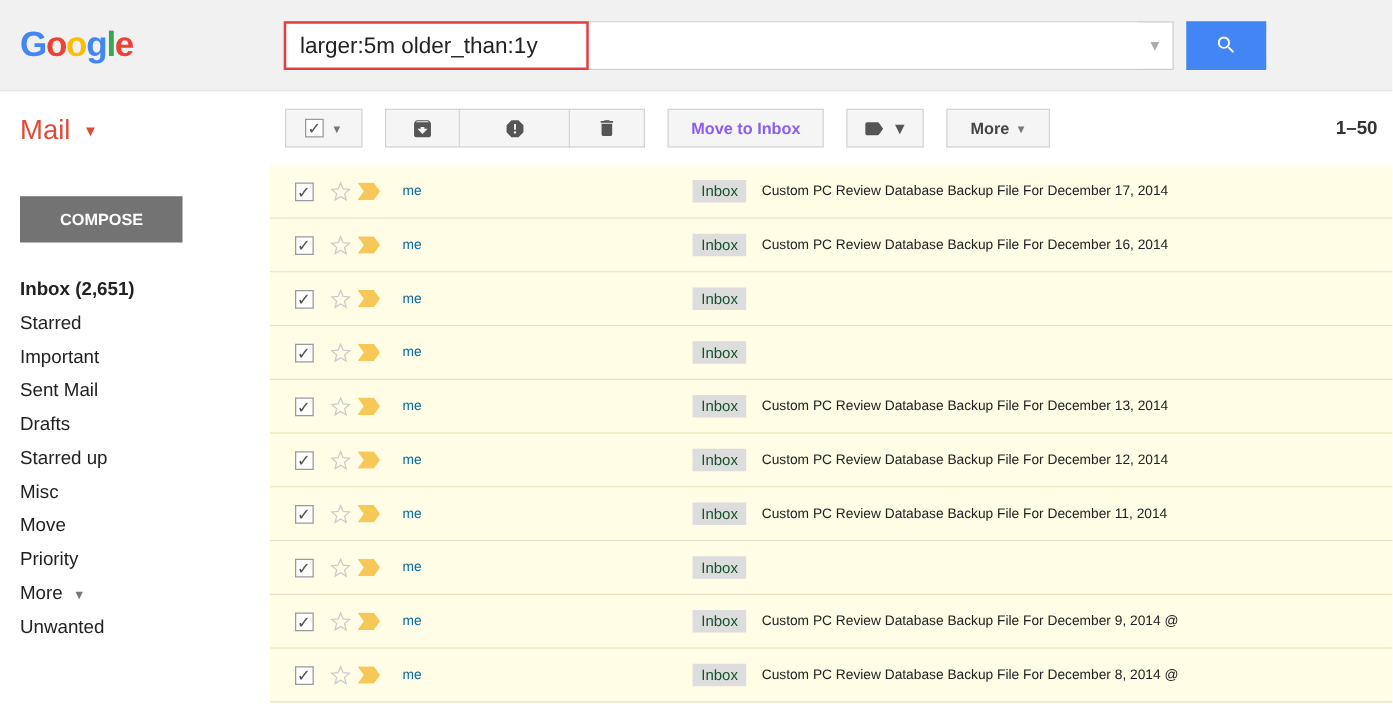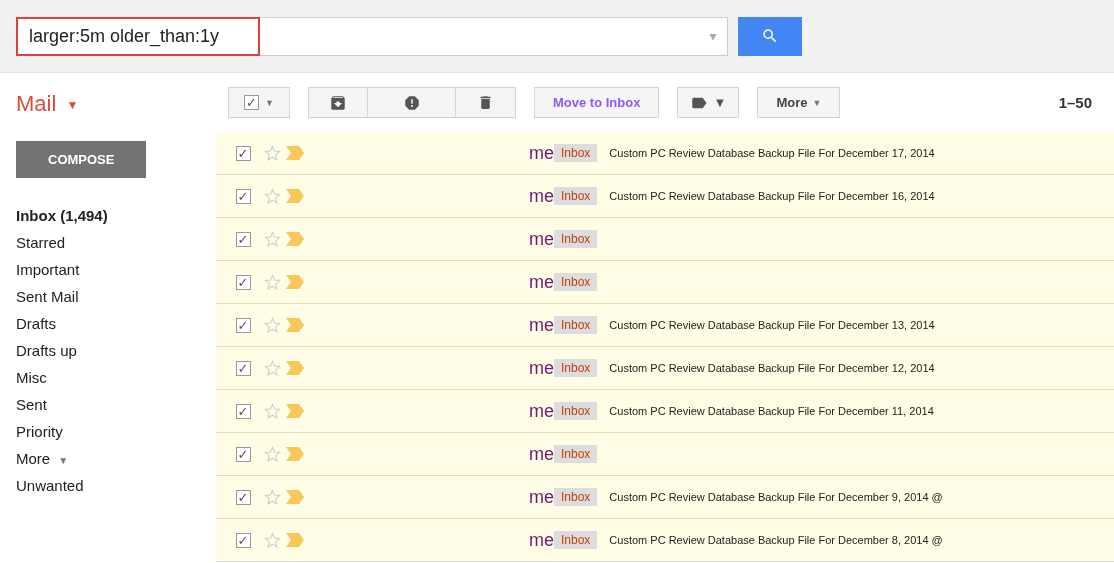--- a/index.html
+++ b/index.html
@@ -4,31 +4,31 @@
 <style>
 * { box-sizing: border-box; margin: 0; padding: 0; }
 body { font-family: Arial, sans-serif; font-size: 14px; color: #222; width: 1114px; height: 563px; overflow: hidden; background: #fff; }
 
 .header { height: 73px; background: #f1f1f1; border-bottom: 1px solid #e5e5e5; display: flex; align-items: center; padding-left: 16px; }
 .logo { width: 200px; font-size: 28px; font-weight: 500; letter-spacing: -1px; }
 .logo span { font-weight: 600; }
 .g1 { color: #4285f4; } .g2 { color: #ea4335; } .g3 { color: #fbbc05; } .g4 { color: #4285f4; } .g5 { color: #34a853; } .g6 { color: #ea4335; }
 
 .search-wrap { display: flex; }
-.search-box { width: 712px; height: 39px; background: #fff; border: 1px solid #ccc; display: flex; align-items: center; position: relative; }
+.search-box { width: 712px; height: 39px; background: #fff; border: 1px solid #ccc; display: flex; align-items: center; position: relative; margin-left: 11px; }
 .search-highlight { position: absolute; left: -1px; top: -1px; width: 244px; height: 39px; border: 2px solid #e53e3e; pointer-events: none; }
 .search-input { flex: 1; border: none; padding: 0 12px; font-size: 18px; color: #222; outline: none; height: 100%; }
 .search-dd { width: 28px; display: flex; align-items: center; justify-content: center; color: #aaa; cursor: pointer; }
 .search-btn { width: 64px; height: 39px; background: #4285f4; display: flex; align-items: center; justify-content: center; margin-left: 10px; cursor: pointer; }
 .search-btn svg { fill: #fff; }
 
 .main { display: flex; }
 
 .sidebar { width: 216px; padding: 18px 0 0 16px; }
-.mail-switch { color: #dd4b39; font-size: 22px; font-weight: 400; margin-bottom: 24px; }
+.mail-switch { color: #dd4b39; font-size: 22px; font-weight: 400; margin-bottom: 40px; }
 .mail-switch .caret { font-size: 12px; margin-left: 4px; vertical-align: middle; }
 .compose-btn { background: #737373; color: #fff; font-weight: bold; font-size: 13px; padding: 11px 32px; display: inline-block; cursor: pointer; margin-bottom: 24px; }
 .nav { list-style: none; }
 .nav li { padding: 5px 0; font-size: 15px; color: #222; cursor: pointer; }
 .nav li.bold { font-weight: bold; }
 .nav .caret { font-size: 10px; color: #777; margin-left: 4px; }
 
 .content { flex: 1; }
 .toolbar { display: flex; align-items: center; padding: 14px 0 14px 12px; gap: 18px; }
 .tb-group { display: flex; }
@@ -36,42 +36,45 @@
 .tb-btn + .tb-btn { border-left: none; }
 .tb-sel { width: 62px; gap: 6px; }
 .tb-sel .caret { font-size: 9px; color: #777; }
 .tb-icon { width: 60px; }
 .tb-icon.mid { width: 88px; }
 .tb-move { padding: 0 18px; font-weight: bold; color: #8b5cf6; }
 .tb-label { width: 62px; gap: 5px; }
 .tb-more { padding: 0 18px; font-weight: bold; color: #444; gap: 5px; }
 .tb-more .caret { font-size: 9px; color: #777; }
 .spacer { flex: 1; }
-.count { font-size: 15px; color: #333; padding-right: 22px; font-weight: bold; }
+.count { font-size: 15px; color: #333; padding-right: 12px; font-weight: bold; }
 
 .checkbox-vis { width: 15px; height: 15px; border: 1px solid #999; background: #fff; display: inline-flex; align-items: center; justify-content: center; }
 .checkbox-vis.checked::after { content: "✓"; font-size: 13px; color: #555; line-height: 1; }
 
 .list { }
 .row { display: flex; align-items: center; height: 43px; background: #fffde5; border-bottom: 1px solid #eadfb9; padding-left: 12px; white-space: nowrap; overflow: hidden; }
 .row .cb { width: 30px; display: flex; align-items: center; justify-content: center; }
 .row .star { width: 28px; display: flex; align-items: center; justify-content: center; color: #ddd; font-size: 18px; cursor: pointer; }
 .row .star svg { stroke: #ccc; fill: none; }
 .row .imp { width: 26px; margin-right: 10px; display: flex; align-items: center; }
 .imp-marker { width: 18px; height: 14px; background: #f7c758; clip-path: polygon(0 0, 72% 0, 100% 50%, 72% 100%, 0 100%, 28% 50%); }
-.row .sender { width: 232px; font-size: 18px; color: #701a75; text-align: right; }
-.row .inbox-label { background: #ddd; color: #c2410c; font-size: 12px; padding: 2px 7px; margin-right: 12px; }
+.row .sender { width: 232px; font-size: 11px; color: #0369a1; }
+.row .inbox-label { background: #ddd; color: #14532d; font-size: 12px; padding: 2px 7px; margin-right: 12px; }
 .row .subject { font-size: 11px; color: #222; flex: 1; }
 
 svg { display: block; }
 </style>
 </head>
 <body>
 
 <div class="header">
+  <div class="logo">
+    <span class="g1">G</span><span class="g2">o</span><span class="g3">o</span><span class="g4">g</span><span class="g5">l</span><span class="g6">e</span>
+  </div>
   <div class="search-wrap">
     <div class="search-box">
       <div class="search-highlight"></div>
       <input class="search-input" value="larger:5m older_than:1y" style="">
       <div class="search-dd">
         <span>▾</span>
       </div>
     </div>
     <div class="search-btn">
       <svg width="18" height="18" viewBox="0 0 24 24">
@@ -82,28 +85,28 @@
 </div>
 
 <div class="main">
   <div class="sidebar">
     <div class="mail-switch">
       <span>Mail</span>
       <span class="caret">▼</span>
     </div>
     <div class="compose-btn">COMPOSE</div>
     <ul class="nav" id="nav-list">
-        <li class="bold">Inbox (1,494)</li>
+        <li class="bold">Inbox (2,651)</li>
         <li>Starred</li>
         <li>Important</li>
         <li>Sent Mail</li>
         <li>Drafts</li>
-        <li>Drafts up</li>
+        <li>Starred up</li>
         <li>Misc</li>
-        <li>Sent</li>
+        <li>Move</li>
         <li>Priority</li>
         <li><span>More</span> <span class="caret">▼</span></li>
         <li>Unwanted</li>
       </ul>
   </div>
 
   <div class="content">
     <div class="toolbar">
       <div class="tb-group">
         <div class="tb-btn tb-sel">

